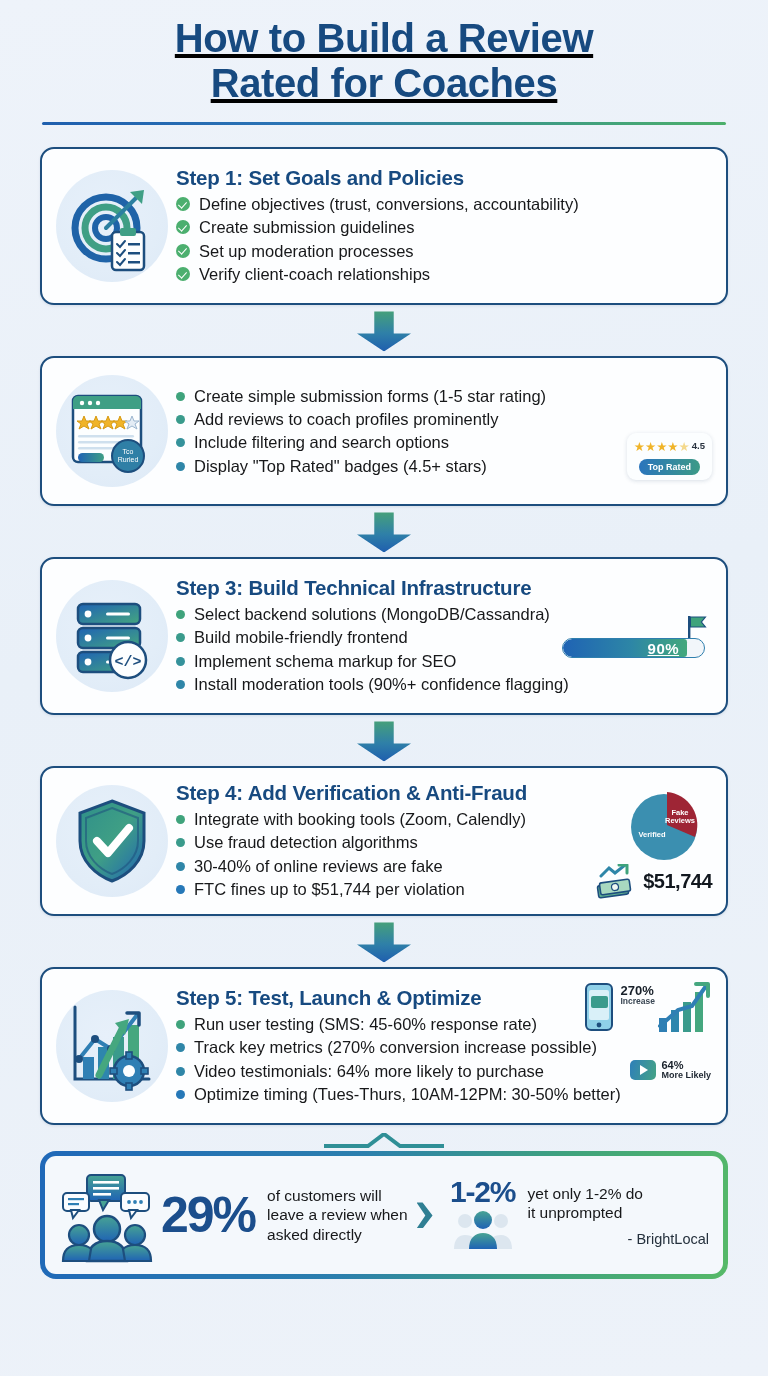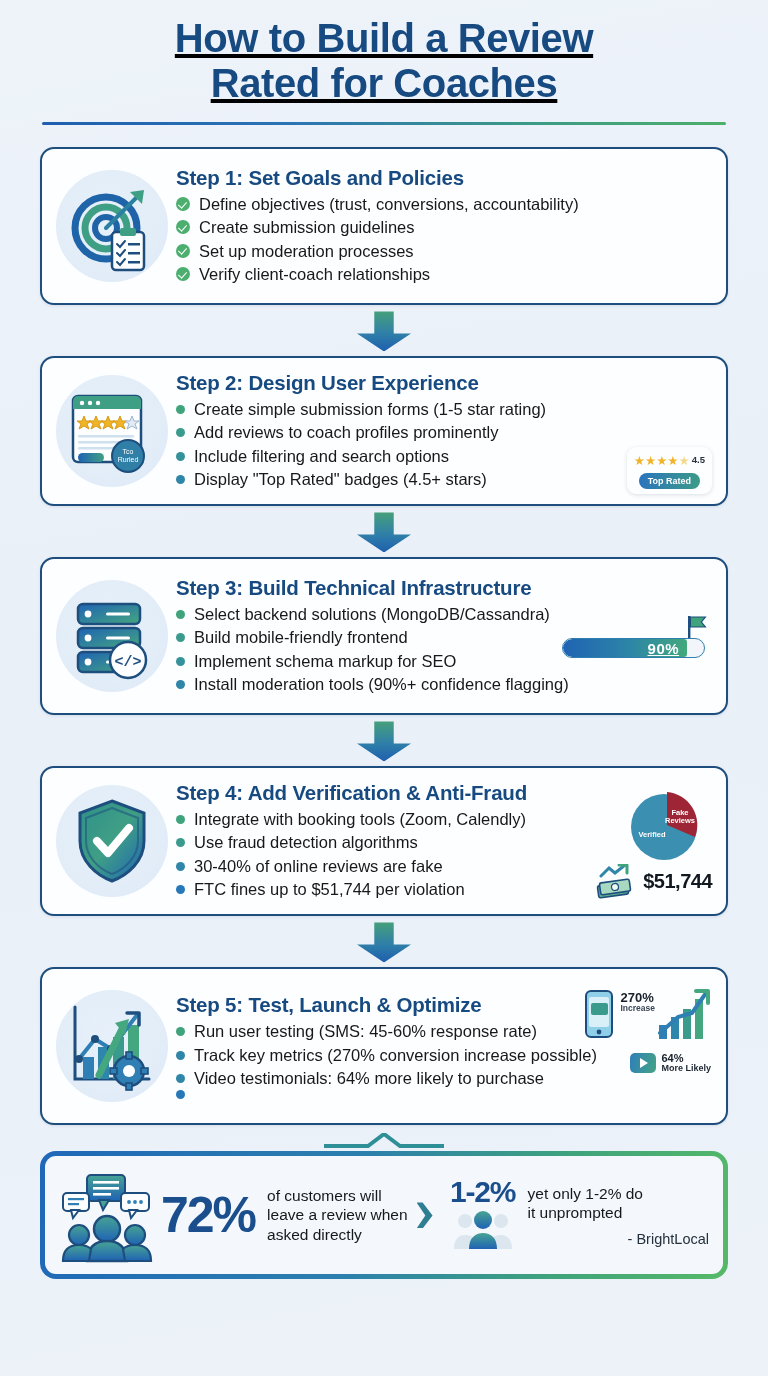--- a/index.html
+++ b/index.html
@@ -260,21 +260,20 @@
                 <stop offset="1" stop-color="#3f9f85"></stop>
               </linearGradient>
             </defs>
           <circle cx="63" cy="72" r="16" fill="#2f7fa6" stroke="#1d4e7e" stroke-width="2"></circle>
           <text x="63" y="70" font-size="7" fill="#fff" text-anchor="middle" font-family="Liberation Sans, sans-serif">Tco</text>
           <text x="63" y="78" font-size="7" fill="#fff" text-anchor="middle" font-family="Liberation Sans, sans-serif">Ruried</text>
         </svg>
       </div>
     </div>
     <div class="card-body">
-      <div class="step-title">Step 2: Design User Experience</div>
       <ul class="bullets">
         <li>
             <span class="bullet-dot" style="background:#3fa37c"></span>
             <span>Create simple submission forms (1-5 star rating)</span>
           </li>
         <li>
             <span class="bullet-dot" style="background:#3a9b8c"></span>
             <span>Add reviews to coach profiles prominently</span>
           </li>
         <li>
@@ -463,20 +462,21 @@
         <li>
             <span class="bullet-dot" style="background:#2f86a8"></span>
             <span>Track key metrics (270% conversion increase possible)</span>
           </li>
         <li>
             <span class="bullet-dot" style="background:#2f86a8"></span>
             <span>Video testimonials: 64% more likely to purchase</span>
           </li>
         <li>
             <span class="bullet-dot" style="background:#2678b8"></span>
+            <span>Optimize timing (Tues-Thurs, 10AM-12PM: 30-50% better)</span>
           </li>
       </ul>
 
       <div class="growth-badge">
         <svg width="34" height="50" viewBox="0 0 34 50">
           <rect x="4" y="2" width="26" height="46" rx="5" fill="#8fd0e8" stroke="#1d4e7e" stroke-width="2"></rect>
           <rect x="7" y="8" width="20" height="30" rx="2" fill="#d9f0f8"></rect>
           <rect x="9" y="14" width="17" height="12" rx="2" fill="#3a9b8c"></rect>
           <circle cx="17" cy="43" r="2.4" fill="#1d4e7e"></circle>
         </svg>
@@ -535,21 +535,21 @@
         <circle cx="70" cy="35" r="1.9" fill="#2f7fb4"></circle>
           <circle cx="76" cy="35" r="1.9" fill="#2f7fb4"></circle>
           <circle cx="82" cy="35" r="1.9" fill="#2f7fb4"></circle>
         <circle cx="48" cy="62" r="13" fill="url(#ppl)" stroke="#1d4e7e" stroke-width="2.5"></circle>
         <path d="M28 94 C28 80 37 74 48 74 C59 74 68 80 68 94 Z" fill="url(#ppl)" stroke="#1d4e7e" stroke-width="2.5"></path>
         <circle cx="20" cy="68" r="10" fill="url(#ppl)" stroke="#1d4e7e" stroke-width="2.2"></circle>
         <path d="M4 94 C4 82 11 78 20 78 C25 78 29 79 32 82 L30 94 Z" fill="url(#ppl)" stroke="#1d4e7e" stroke-width="2.2"></path>
         <circle cx="76" cy="68" r="10" fill="url(#ppl)" stroke="#1d4e7e" stroke-width="2.2"></circle>
         <path d="M64 82 C67 79 71 78 76 78 C85 78 92 82 92 94 L66 94 Z" fill="url(#ppl)" stroke="#1d4e7e" stroke-width="2.2"></path>
       </svg>
-      <div class="big-pct">72%</div>
+      <div class="big-pct">29%</div>
       <div class="stat-text">
         <div>of customers will</div>
         <div>leave a review when</div>
         <div>asked directly</div>
       </div>
     </div>
 
     <div class="chev"></div>
 
     <div style="display:flex; align-items:center; flex:1 1 auto;">

